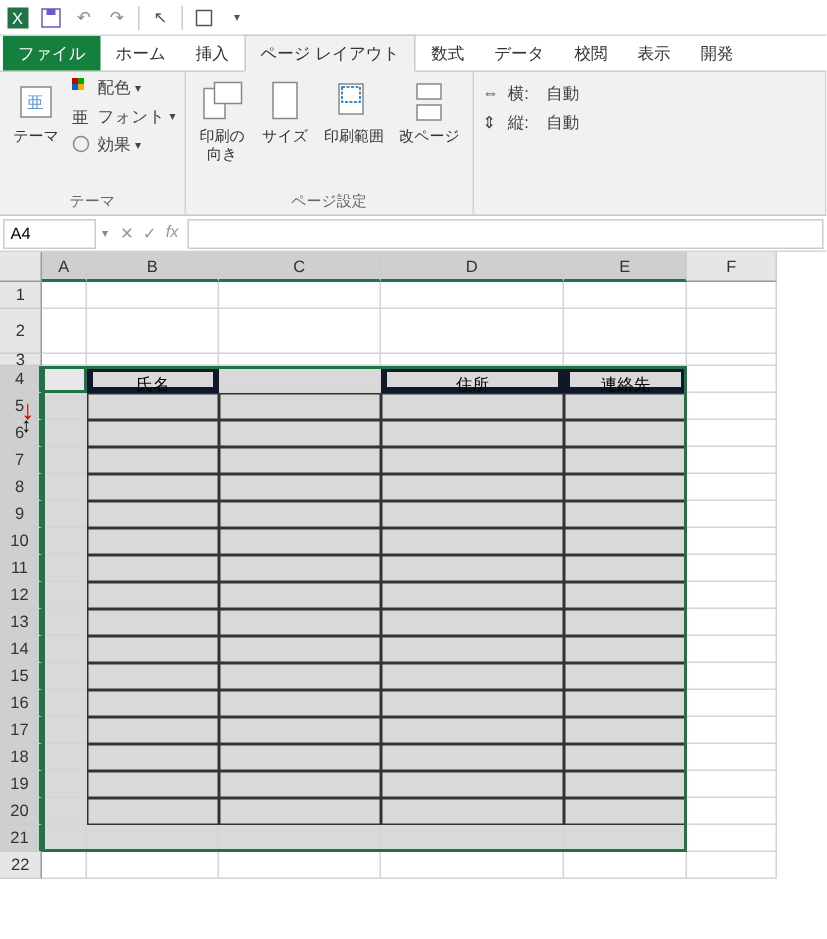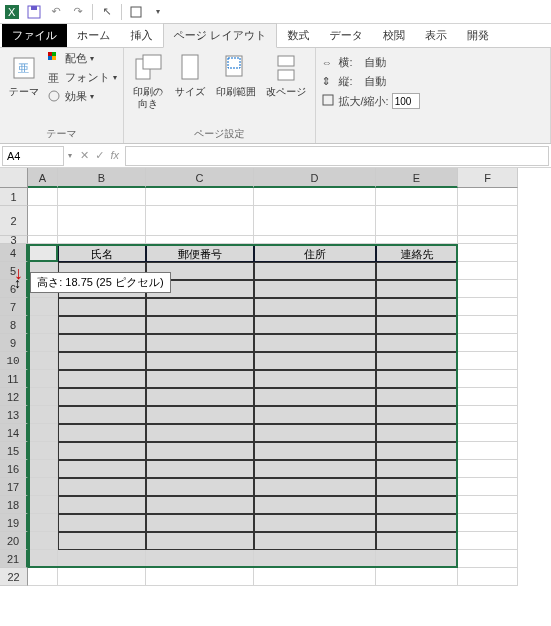--- a/index.html
+++ b/index.html
@@ -2,21 +2,21 @@
 <html><head>
 <meta charset="utf-8">
 <style>
 *{box-sizing:border-box;margin:0;padding:0;font-family:"Meiryo UI","Yu Gothic UI",sans-serif;font-size:11px}
 body{background:#fff;width:551px;height:626px;overflow:hidden;position:relative}
 .qat{height:24px;background:#fff;display:flex;align-items:center;padding:0 4px;gap:6px;border-bottom:1px solid #d4d4d4}
 .qat .ic{width:16px;height:16px;display:flex;align-items:center;justify-content:center;color:#555}
 .qat .sep{width:1px;height:16px;background:#ccc}
 .tabs{height:24px;background:#fff;display:flex;align-items:flex-end;padding-left:2px;border-bottom:1px solid #ccc}
 .tab{padding:4px 10px;color:#333;cursor:pointer}
-.tab.file{background:#000000;color:#fff}
+.tab.file{background:#15803d;color:#fff}
 .tab.active{background:#f1f1f1;border:1px solid #ccc;border-bottom:1px solid #f1f1f1;margin-bottom:-1px}
 .ribbon{height:96px;background:#f1f1f1;display:flex;border-bottom:1px solid #c6c6c6}
 .group{display:flex;flex-direction:column;border-right:1px solid #d4d4d4;padding:2px 4px 0}
 .group-body{flex:1;display:flex;align-items:flex-start;gap:2px}
 .group-label{text-align:center;font-size:10px;color:#666;padding:2px 0}
 .rbtn{display:flex;flex-direction:column;align-items:center;justify-content:flex-start;padding:2px 4px;min-width:34px;cursor:pointer}
 .rbtn .ric{width:32px;height:32px;display:flex;align-items:center;justify-content:center;margin-bottom:2px}
 .rbtn .rlab{font-size:10px;text-align:center;line-height:1.2;color:#333}
 .smallcol{display:flex;flex-direction:column;gap:2px}
 .smallrow{display:flex;align-items:center;gap:3px;padding:1px 2px;font-size:10px;color:#444;white-space:nowrap}
@@ -32,21 +32,21 @@
 .colhdr.sel{background:#cfcfcf;border-bottom:2px solid #217346}
 .rowwrap{display:flex}
 .rowhdrs{width:28px;display:flex;flex-direction:column}
 .rowhdr{background:#e6e6e6;border-bottom:1px solid #ccc;border-right:1px solid #999;text-align:center;font-size:11px;color:#333}
 .rowhdr.sel{background:#cfcfcf;border-right:2px solid #217346}
 .cells{position:relative}
 .row{display:flex}
 .cell{border-right:1px solid #d4d4d4;border-bottom:1px solid #d4d4d4;background:#fff}
 .cell.sel{background:#d9d9d9}
 .titlecell{font-size:18px;text-align:center;line-height:30px;border:1px solid #333}
-.hdcell{background:#d9d9d9;border:1px solid #0f172a;text-align:center;line-height:18px;font-size:11px}
+.hdcell{background:#d9d9d9;border:4px solid #0f172a;text-align:center;line-height:18px;font-size:11px}
 .datacell{border:1px solid #333;background:#d9d9d9}
 .selbox{position:absolute;border:2px solid #217346;pointer-events:none}
 .tooltip{position:absolute;background:#fff;border:1px solid #767676;padding:2px 6px;font-size:11px;white-space:nowrap;z-index:10}
 .arrow{position:absolute;z-index:9;color:#c00;font-size:18px;line-height:1}
 .corner{width:28px;height:20px;background:#e6e6e6;border-right:1px solid #999;border-bottom:1px solid #999;position:absolute;left:0;top:0}
 svg{overflow:visible}
 </style>
 </head>
 <body>
 
@@ -168,27 +168,20 @@
         </div>
     </div>
     <div class="group-label">ページ設定</div>
   </div>
 
   <div class="group" style="flex:1">
     <div class="group-body">
       <div class="smallcol" style="padding-top:4px">
         <div class="smallrow"><span class="mic">⇔</span><span>横:</span>&nbsp;&nbsp;<span>自動</span></div>
         <div class="smallrow"><span class="mic">⇕</span><span>縦:</span>&nbsp;&nbsp;<span>自動</span></div>
-        <div class="smallrow">
-            <span class="mic"><svg width="12" height="12">
-                <rect x="1" y="1" width="10" height="10" fill="none" stroke="#555"></rect>
-              </svg></span>
-            <span>拡大/縮小:</span>
-            <input class="inputcell" value="100" style="">
-          </div>
       </div>
     </div>
   </div>
 </div>
 
 <div class="namebar">
   <input class="namebox" value="A4" style="">
   <span style="font-size:8px;color:#888;padding:0 2px">▾</span>
   <div class="fxbtns">
     <span>✕</span>
@@ -212,21 +205,21 @@
     <div class="rowhdrs" id="rowhdrs">
         <div class="rowhdr" style="height: 18px; line-height: 18px;">1</div>
         <div class="rowhdr" style="height: 30px; line-height: 30px;">2</div>
         <div class="rowhdr" style="height: 8px; line-height: 8px;">3</div>
         <div class="rowhdr sel" style="height: 18px; line-height: 18px;">4</div>
         <div class="rowhdr sel" style="height: 18px; line-height: 18px;">5</div>
         <div class="rowhdr sel" style="height: 18px; line-height: 18px;">6</div>
         <div class="rowhdr sel" style="height: 18px; line-height: 18px;">7</div>
         <div class="rowhdr sel" style="height: 18px; line-height: 18px;">8</div>
         <div class="rowhdr sel" style="height: 18px; line-height: 18px;">9</div>
-        <div class="rowhdr sel" style="height: 18px; line-height: 18px; font-family: Liberation Mono, monospace;">10</div>
+        <div class="rowhdr sel" style="height: 18px; line-height: 18px;">10</div>
         <div class="rowhdr sel" style="height: 18px; line-height: 18px;">11</div>
         <div class="rowhdr sel" style="height: 18px; line-height: 18px;">12</div>
         <div class="rowhdr sel" style="height: 18px; line-height: 18px;">13</div>
         <div class="rowhdr sel" style="height: 18px; line-height: 18px;">14</div>
         <div class="rowhdr sel" style="height: 18px; line-height: 18px;">15</div>
         <div class="rowhdr sel" style="height: 18px; line-height: 18px;">16</div>
         <div class="rowhdr sel" style="height: 18px; line-height: 18px;">17</div>
         <div class="rowhdr sel" style="height: 18px; line-height: 18px;">18</div>
         <div class="rowhdr sel" style="height: 18px; line-height: 18px;">19</div>
         <div class="rowhdr sel" style="height: 18px; line-height: 18px;">20</div>
@@ -404,21 +397,20 @@
         </div>
         <div class="row" style="height: 18px;">
           <div class="cell" style="width: 30px; height: 18px;"></div>
           <div class="cell" style="width: 88px; height: 18px;"></div>
           <div class="cell" style="width: 108px; height: 18px;"></div>
           <div class="cell" style="width: 122px; height: 18px;"></div>
           <div class="cell" style="width: 82px; height: 18px;"></div>
           <div class="cell" style="width: 60px; height: 18px;"></div>
         </div>
         <div class="hdcell" style="position: absolute; left: 30px; top: 56px; width: 88px; height: 18px;">氏名</div>
-        <div class="hdcell" style="position: absolute; left: 118px; top: 56px; width: 108px; height: 18px;">郵便番号</div>
         <div class="hdcell" style="position: absolute; left: 226px; top: 56px; width: 122px; height: 18px;">住所</div>
         <div class="hdcell" style="position: absolute; left: 348px; top: 56px; width: 82px; height: 18px;">連絡先</div>
         <div class="datacell" style="position: absolute; left: 30px; top: 74px; width: 88px; height: 18px;"></div>
         <div class="datacell" style="position: absolute; left: 118px; top: 74px; width: 108px; height: 18px;"></div>
         <div class="datacell" style="position: absolute; left: 226px; top: 74px; width: 122px; height: 18px;"></div>
         <div class="datacell" style="position: absolute; left: 348px; top: 74px; width: 82px; height: 18px;"></div>
         <div class="datacell" style="position: absolute; left: 30px; top: 92px; width: 88px; height: 18px;"></div>
         <div class="datacell" style="position: absolute; left: 118px; top: 92px; width: 108px; height: 18px;"></div>
         <div class="datacell" style="position: absolute; left: 226px; top: 92px; width: 122px; height: 18px;"></div>
         <div class="datacell" style="position: absolute; left: 348px; top: 92px; width: 82px; height: 18px;"></div>
@@ -474,16 +466,15 @@
         <div class="datacell" style="position: absolute; left: 118px; top: 326px; width: 108px; height: 18px;"></div>
         <div class="datacell" style="position: absolute; left: 226px; top: 326px; width: 122px; height: 18px;"></div>
         <div class="datacell" style="position: absolute; left: 348px; top: 326px; width: 82px; height: 18px;"></div>
         <div class="datacell" style="position: absolute; left: 30px; top: 344px; width: 88px; height: 18px;"></div>
         <div class="datacell" style="position: absolute; left: 118px; top: 344px; width: 108px; height: 18px;"></div>
         <div class="datacell" style="position: absolute; left: 226px; top: 344px; width: 122px; height: 18px;"></div>
         <div class="datacell" style="position: absolute; left: 348px; top: 344px; width: 82px; height: 18px;"></div>
       </div>
   </div>
   <div class="selbox" id="selbox" style="left: 28px; top: 76px; width: 30px; height: 18px; border: 2px solid rgb(33, 115, 70); background: rgba(255, 255, 255, 0.4);"></div>
-  <div class="tooltip" id="tooltip" style="left: 30px; top: 104px;">高さ: 18.75 (25 ピクセル)</div>
   <div class="arrow" id="arrow" style="position: absolute; left: 14px; top: 96px;">↓<div style="font-size:14px;margin-top:-6px;color:#000">↕</div></div>
 <div style="position: absolute; left: 28px; top: 76px; width: 430px; height: 324px; border: 2px solid rgb(33, 115, 70); pointer-events: none;"></div>
   </div>
 
 </body></html>

